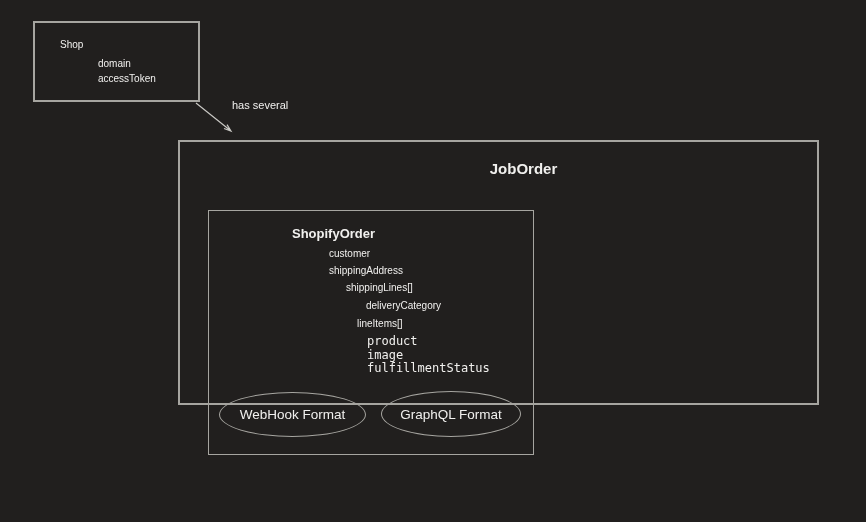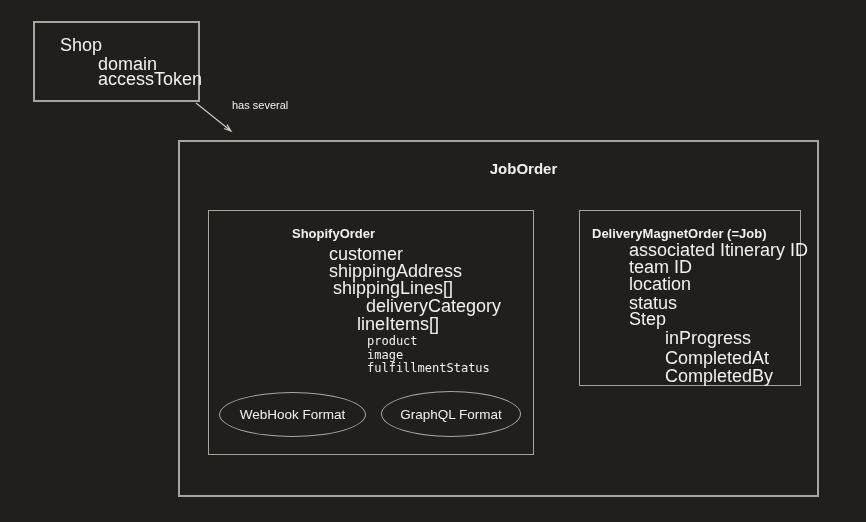--- a/index.html
+++ b/index.html
@@ -14,21 +14,21 @@
   .abs { position: absolute; }
   .box {
     position: absolute;
     box-sizing: border-box;
     border: 2px solid #a6a5a0;
     background: transparent;
   }
   .box-thin { border-width: 1.5px; }
   .line {
     position: absolute;
-    font-size: 18px;
+    font-size: 10px;
     line-height: 16px;
     white-space: nowrap;
   }
   .title-bold {
     position: absolute;
     font-size: 13px;
     font-weight: 700;
     line-height: 18px;
     white-space: nowrap;
   }
@@ -71,48 +71,37 @@
   <div class="line" style="left:25px; top:14px;">Shop</div>
   <div class="line" style="left:63px; top:33px;">domain</div>
   <div class="line" style="left:63px; top:48px;">accessToken</div>
 </div>
 
 <svg class="abs" style="left:188px; top:98px;" width="52" height="40" viewBox="0 0 52 40">
   <path d="M8 5 L43 33 M36 30.5 L43 33 L39 26.6" fill="none" stroke="#c9c8c4" stroke-width="1.2"></path>
 </svg>
 <div id="relation-label">has several</div>
 
-<div class="box" style="left:178px; top:140px; width:641px; height:357px;">
+<div class="box" style="left:178px; top:140px; width:641px; height:265px;">
 
   <div id="joborder-title">JobOrder</div>
 
   <div class="box box-thin" style="left:28px; top:68px; width:326px; height:245px;">
     <div class="title-bold" style="left:83px; top:14px;">ShopifyOrder</div>
     <div class="line" style="left:120px; top:35px;">customer</div>
     <div class="line" style="left:120px; top:52px;">shippingAddress</div>
-    <div class="line" style="left:124px; top:69px;text-align:center;">shippingLines[]</div>
+    <div class="line" style="left:137px; top:69px;text-align:center;">shippingLines[]</div>
     <div class="line" style="left:157px; top:87px;">deliveryCategory</div>
     <div class="line" style="left:120px; top:105px;padding-left:28px;">lineItems[]</div>
     <div class="line mono" style="left:158px; top:124px;">product</div>
     <div class="line mono" style="left:158px; top:138px;">image</div>
     <div class="line mono" style="left:158px; top:151px;">fulfillmentStatus</div>
 
     <div class="ellipse" style="left:10px; top:181px; width:147px; height:45px;">
       <span>WebHook Format</span>
     </div>
     <div class="ellipse" style="left:172px; top:180px; width:140px; height:46px;">
       <span>GraphQL Format</span>
     </div>
   </div>
 
-  <div class="box box-thin" style="left:399px; top:68px; width:222px; height:176px;">
-    <div class="title-bold" style="left:12px; top:14px;">DeliveryMagnetOrder (=Job)</div>
-    <div class="line" style="left:49px; top:31px;">associated Itinerary ID</div>
-    <div class="line" style="left:49px; top:48px;">team ID</div>
-    <div class="line" style="left:49px; top:65px;">location</div>
-    <div class="line" style="left:49px; top:84px;">status</div>
-    <div class="line" style="left:49px; top:100px;">Step</div>
-    <div class="line" style="left:85px; top:119px;">inProgress</div>
-    <div class="line" style="left:85px; top:139px;">CompletedAt</div>
-    <div class="line" style="left:85px; top:157px;">CompletedBy</div>
-  </div>
 
 </div>
 
 </body></html>

